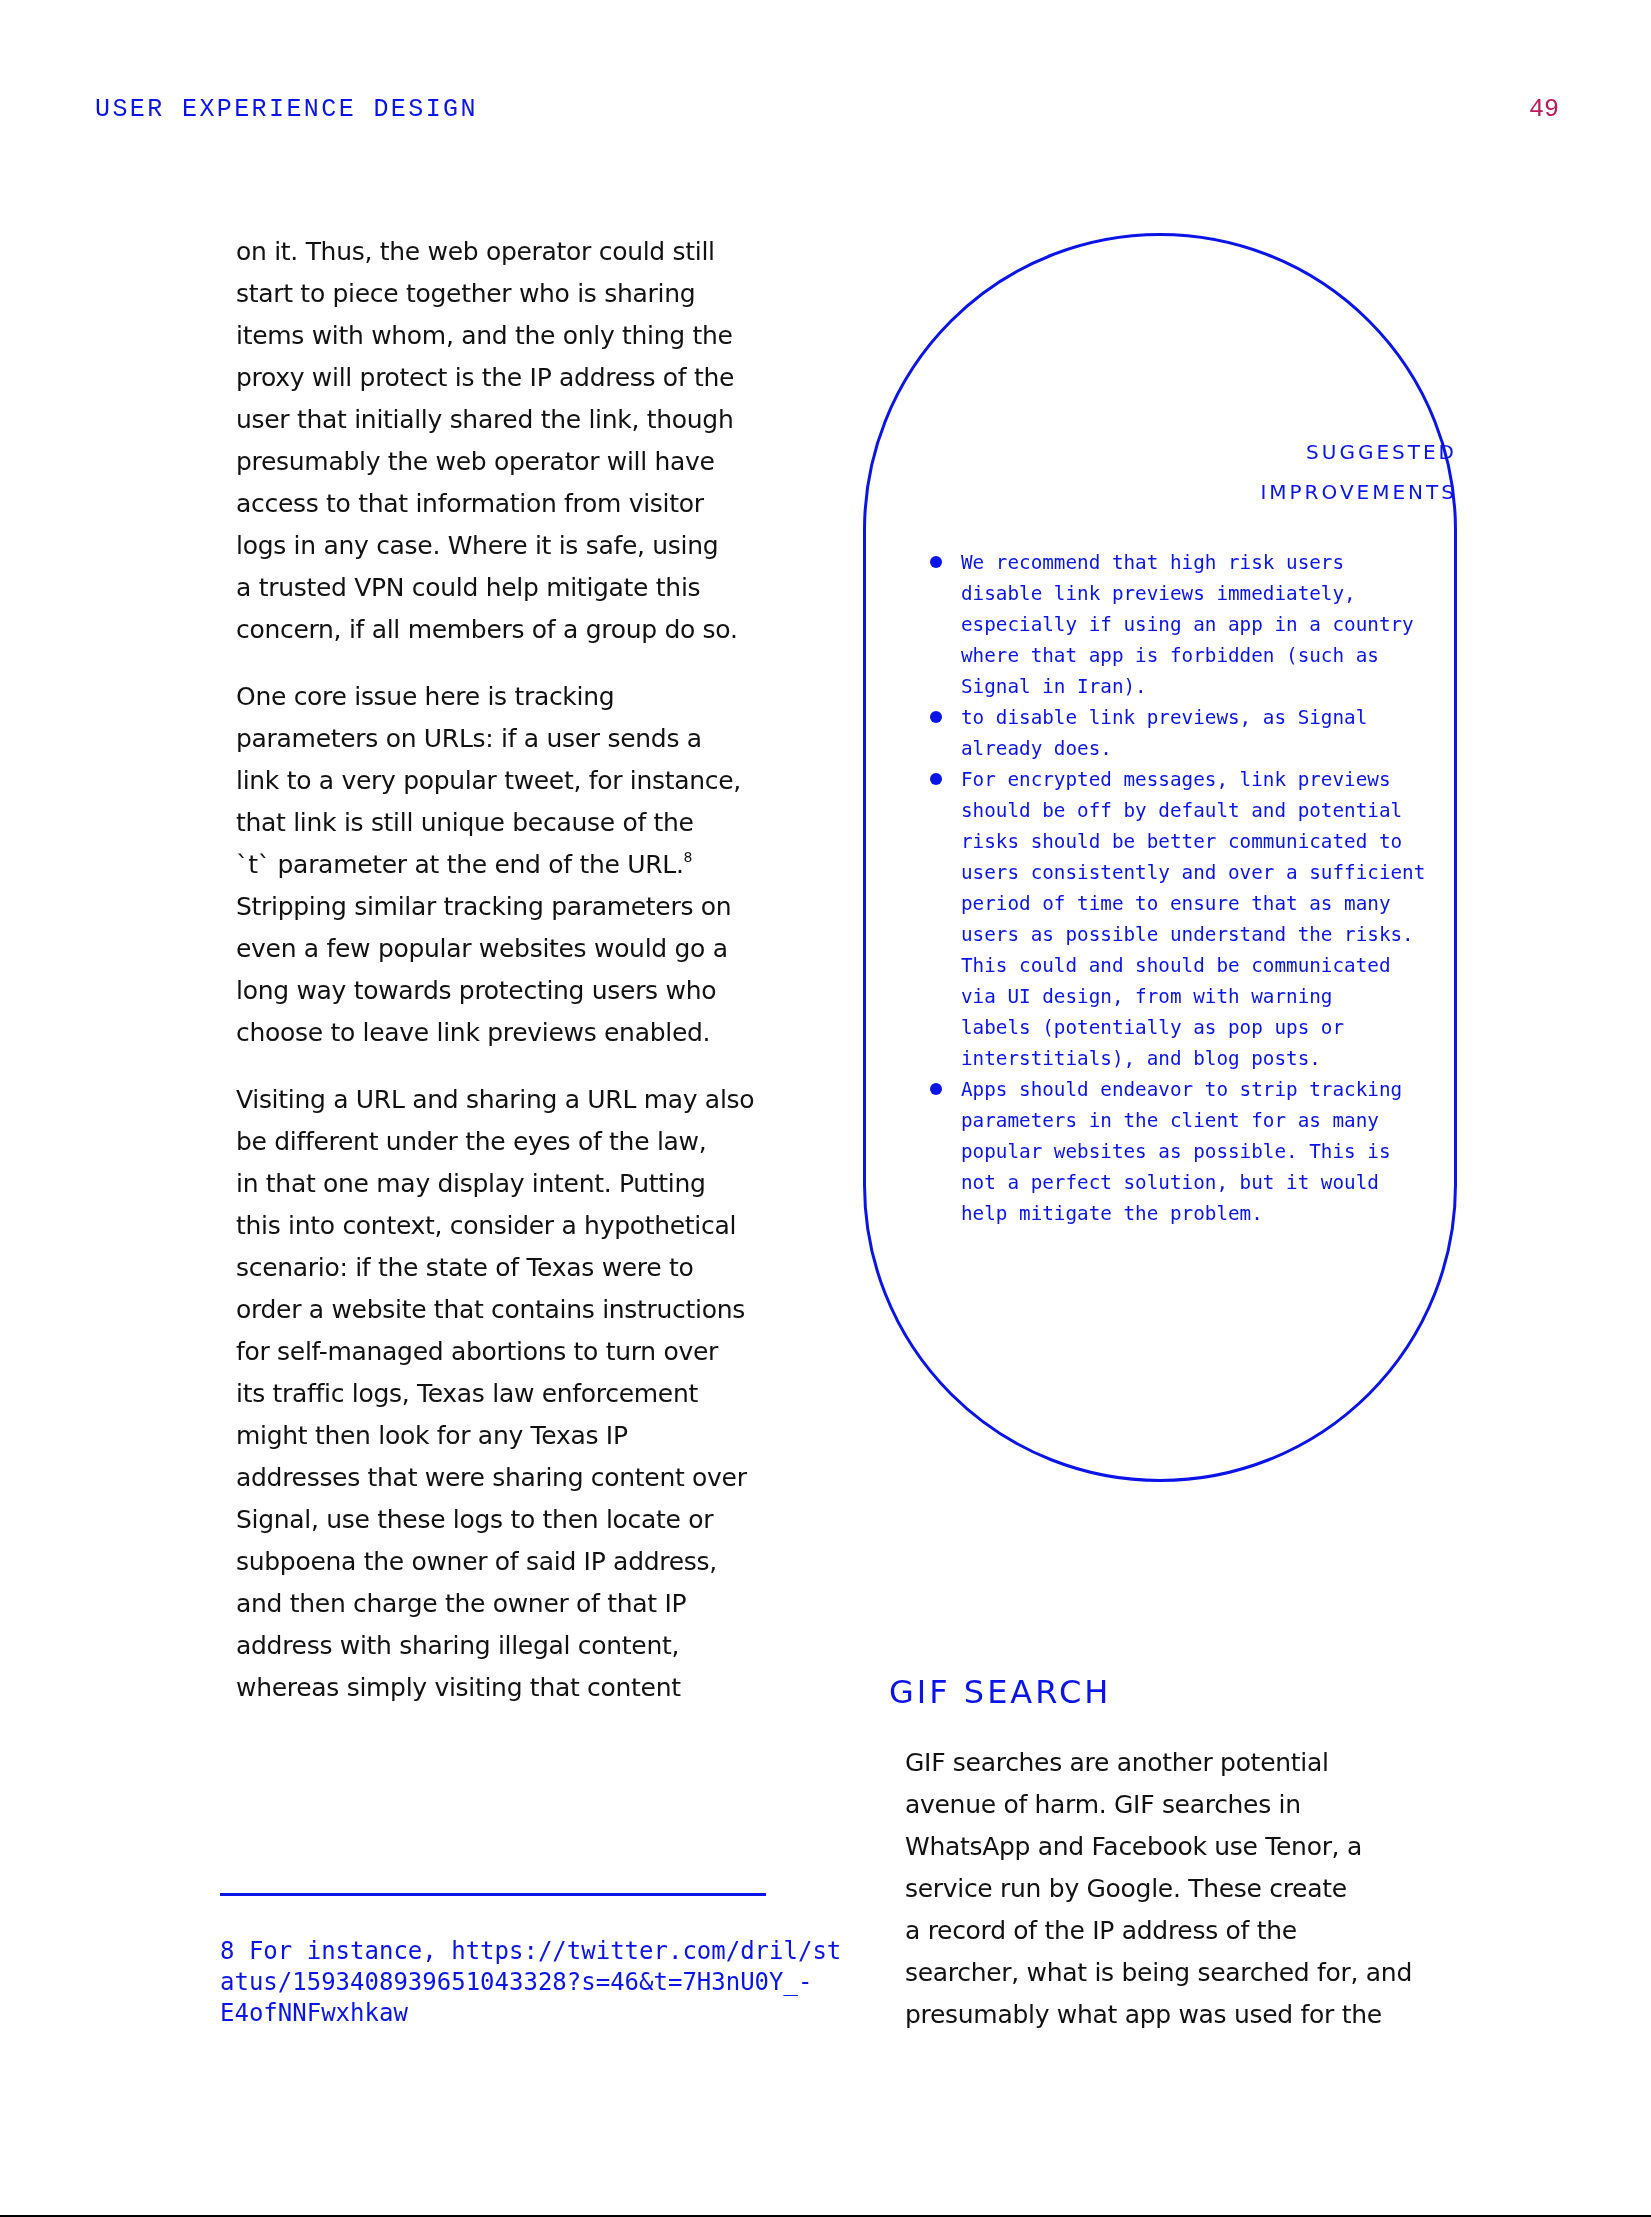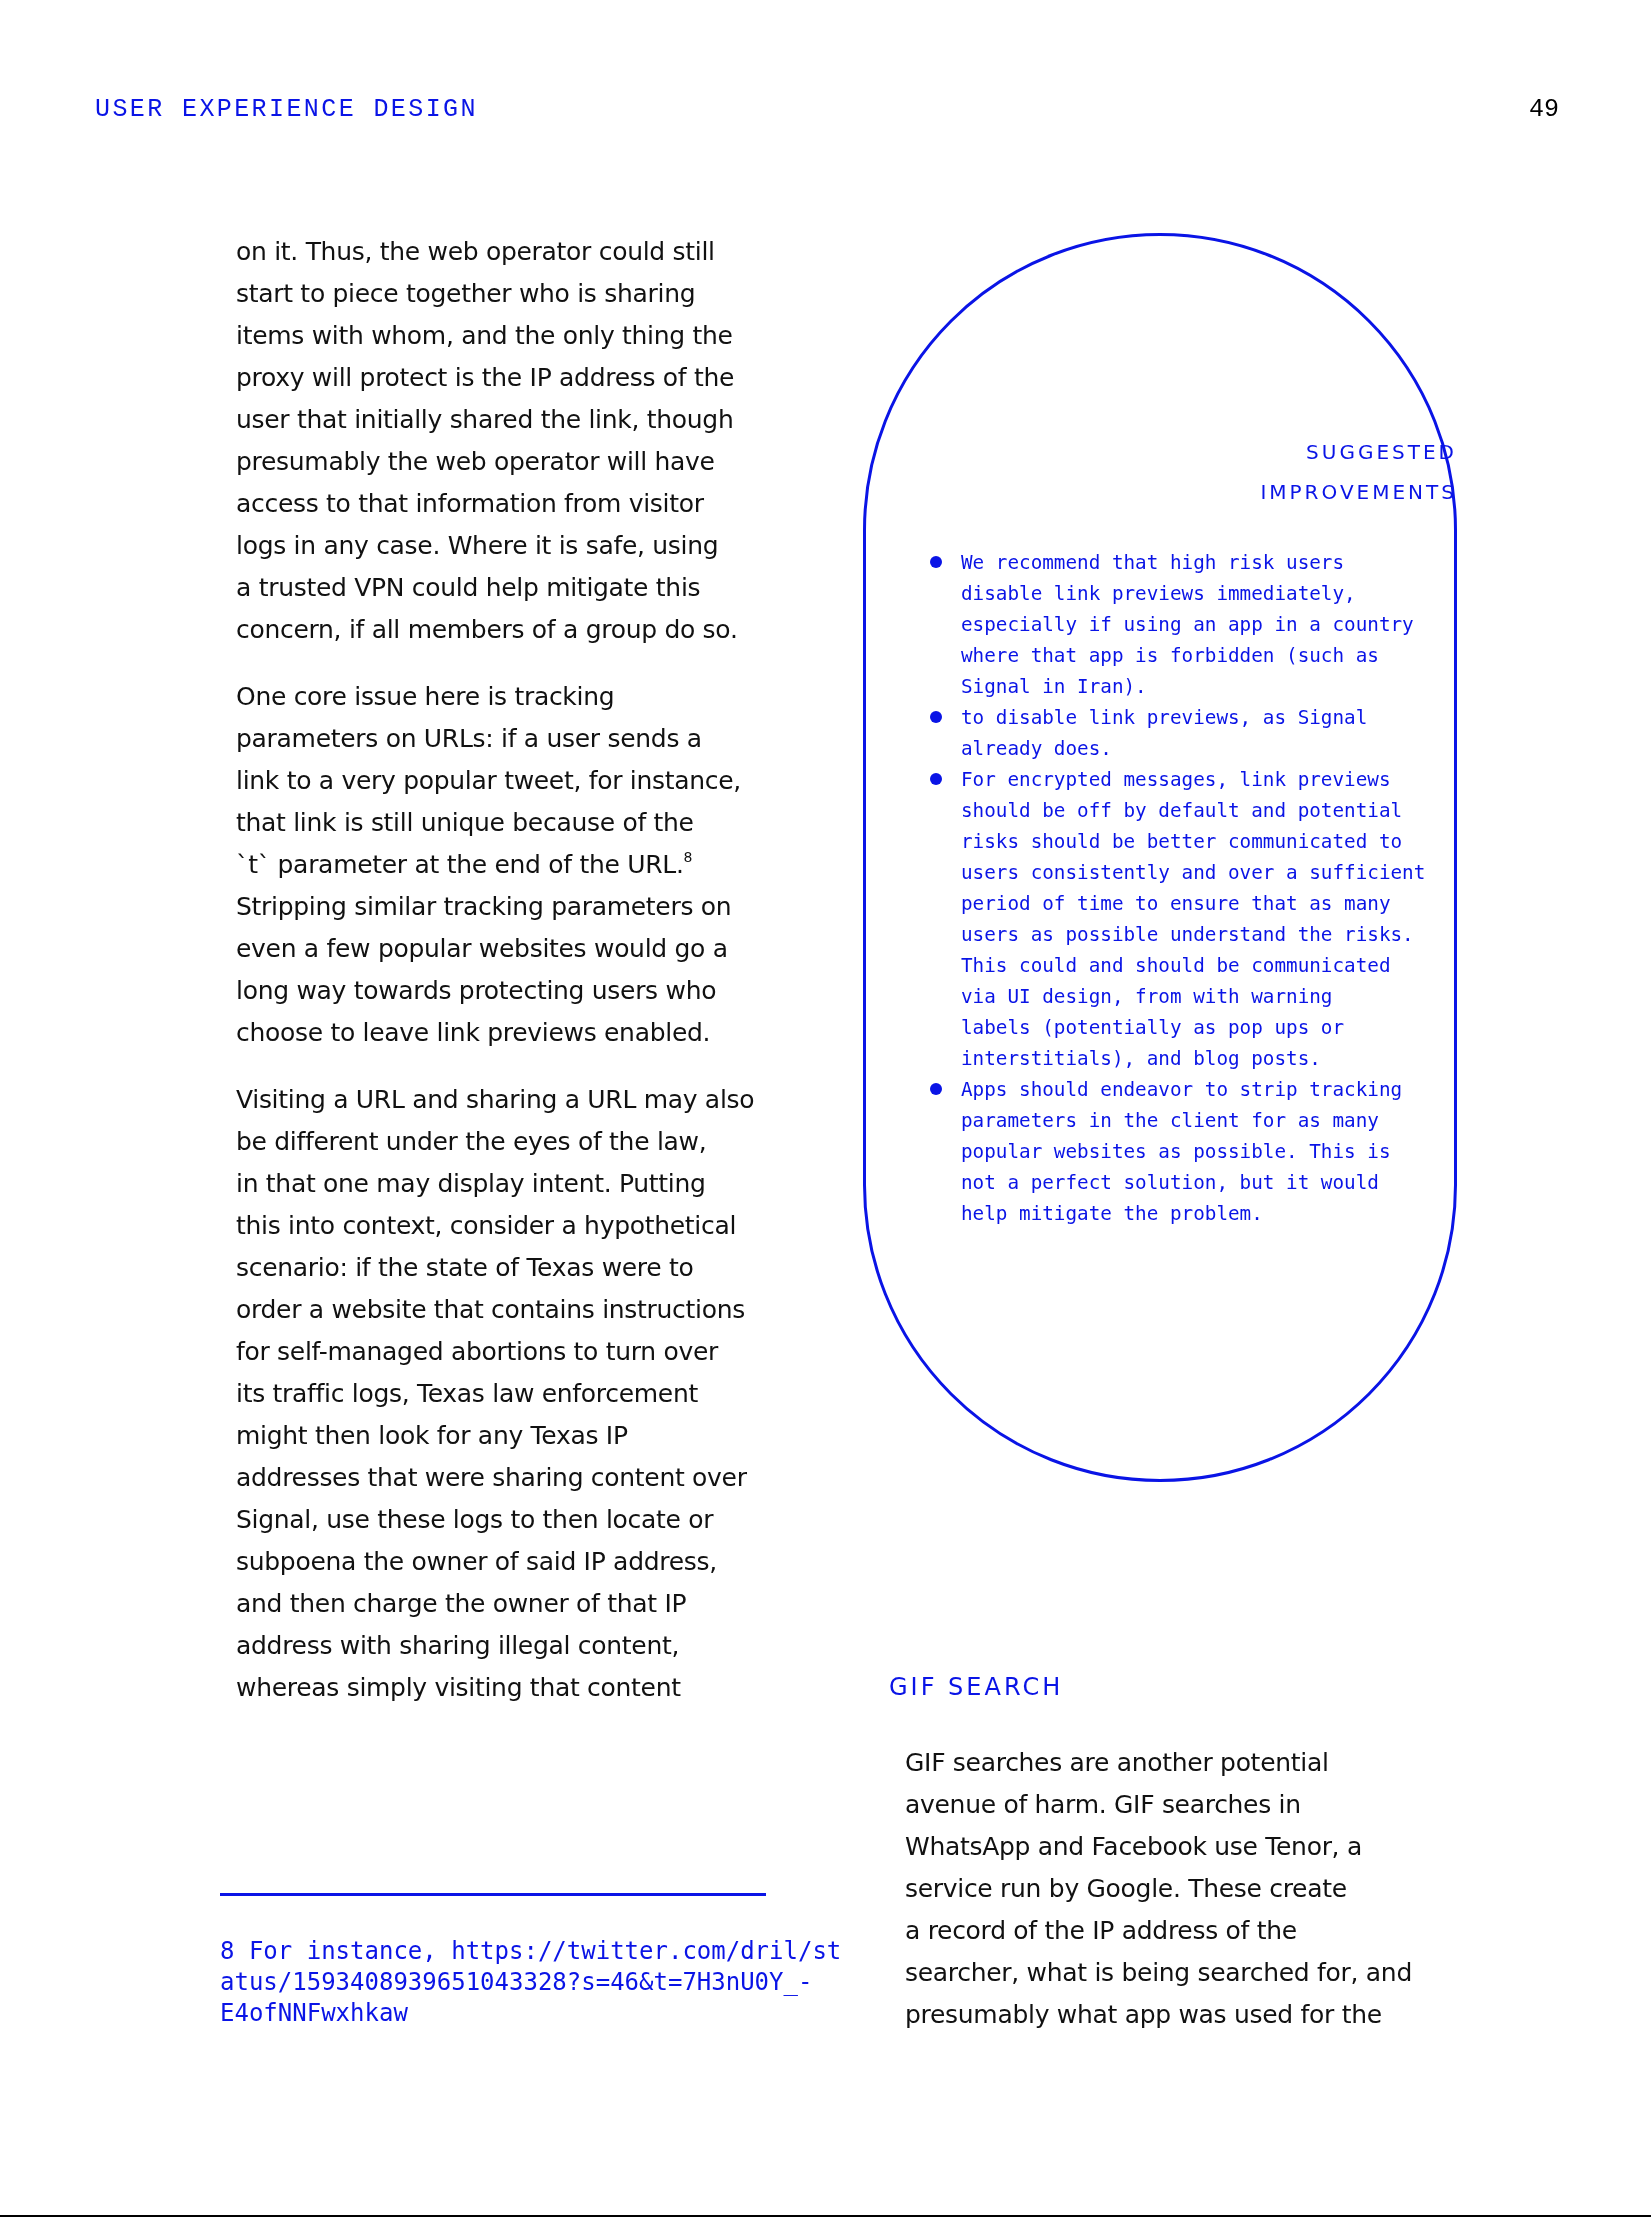--- a/index.html
+++ b/index.html
@@ -5,21 +5,21 @@
   html, body { margin: 0; padding: 0; background: #ffffff; }
   body { width: 1651px; height: 2218px; position: relative; overflow: hidden; }
 
   .running-head {
     position: absolute; left: 95px; top: 95px;
     font-size: 25px; letter-spacing: 2.4px; color: #0a14e6;
     font-family: "Liberation Mono", "DejaVu Sans Mono", monospace;
   }
   .page-num {
     position: absolute; right: 92px; top: 95px;
-    font-size: 25px; color: #000000;
+    font-size: 25px; color: #be185d;
     font-family: "Liberation Mono", "DejaVu Sans Mono", monospace;
   }
 
   .col-left {
     position: absolute; left: 220px; top: 231px; width: 554px;
   }
   .body-text {
     font-family: "DejaVu Sans", "Liberation Sans", sans-serif;
     font-size: 25px; line-height: 42px; color: #111111;
     margin: 0 0 25px 16px; letter-spacing: -0.3px;
@@ -60,21 +60,21 @@
   .bullets li { position: relative; padding-left: 33px; }
   .bullets li .line { display: block; white-space: nowrap; }
   .bullet-dot {
     position: absolute; left: 2px; top: 9px; width: 12px; height: 12px;
     border-radius: 50%; background: #0a14e6;
   }
 
   .gif-heading {
     position: absolute; left: 889px; top: 1673px;
     font-family: "DejaVu Sans", "Liberation Sans", sans-serif;
-    font-size: 24px; letter-spacing: 3px; color: #0a14e6; font-weight: 500;
+    font-size: 32px; letter-spacing: 3px; color: #0a14e6; font-weight: 500;
   }
   .col-right {
     position: absolute; left: 889px; top: 1742px; width: 554px;
   }
 
   .bottom-rule {
     position: absolute; left: 0; bottom: 0; width: 1651px; height: 3px; background: #000000;
   }
 </style>
 </head>

